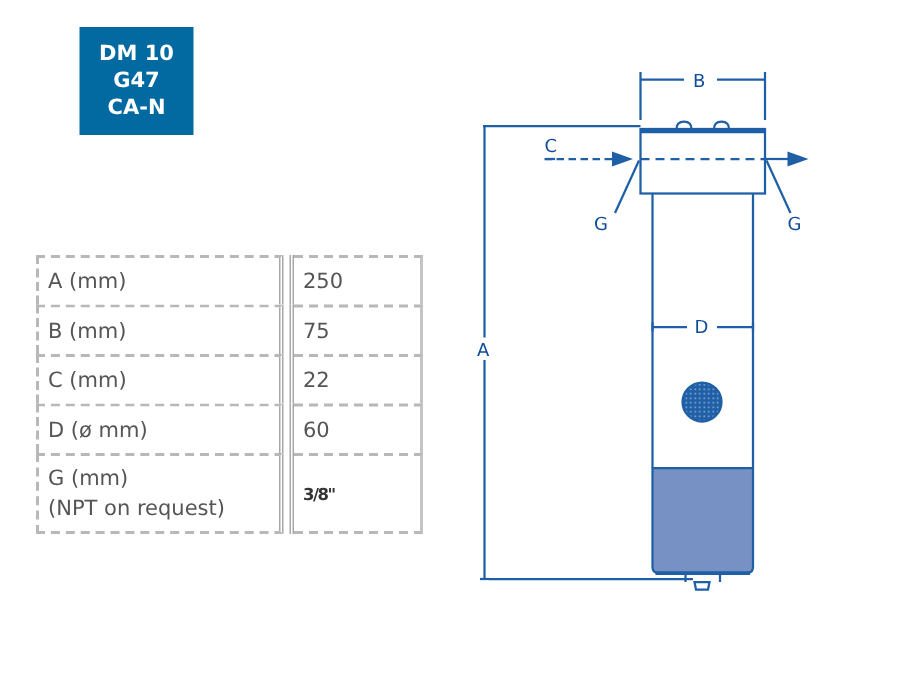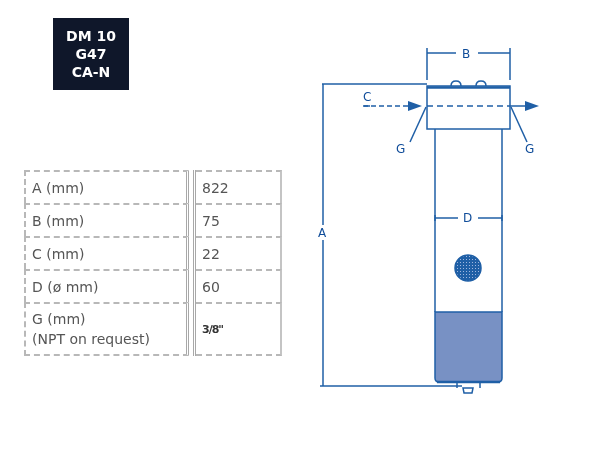--- a/index.html
+++ b/index.html
@@ -2,21 +2,21 @@
 <html><head>
   <meta charset="utf-8">
   <style>
     html, body { margin: 0; padding: 0; }
     body {
       width: 600px; height: 450px; background: #ffffff; position: relative; overflow: hidden;
       font-family: "DejaVu Sans", sans-serif;
     }
     .badge {
       position: absolute; left: 53px; top: 18px; width: 76px; height: 72px;
-      background: #0f172a; color: #ffffff; display: flex; flex-direction: column;
+      background: #0369a1; color: #ffffff; display: flex; flex-direction: column;
       align-items: center; justify-content: center; font-weight: bold; font-size: 14px; line-height: 18px;
     }
     .spec-table {
       position: absolute; left: 24px; top: 170px; border-collapse: separate; border-spacing: 0;
       font-family: "DejaVu Sans", sans-serif; font-size: 14px; color: #555555;
     }
     .spec-table td {
       border-top: 2px dashed #b8b8b8;
       padding: 2px 6px;
       height: 27px; vertical-align: middle;
@@ -43,21 +43,21 @@
   <span>DM 10</span>
   <span>G47</span>
   <span>CA-N</span>
 </div>
 
 <table class="spec-table">
   <tbody>
       <tr>
     <td class="label">A (mm)</td>
     <td class="gap"></td>
-    <td class="value">822</td>
+    <td class="value">250</td>
   </tr>
   <tr>
     <td class="label">B (mm)</td>
     <td class="gap"></td>
     <td class="value">75</td>
   </tr>
   <tr>
     <td class="label">C (mm)</td>
     <td class="gap"></td>
     <td class="value">22</td>

